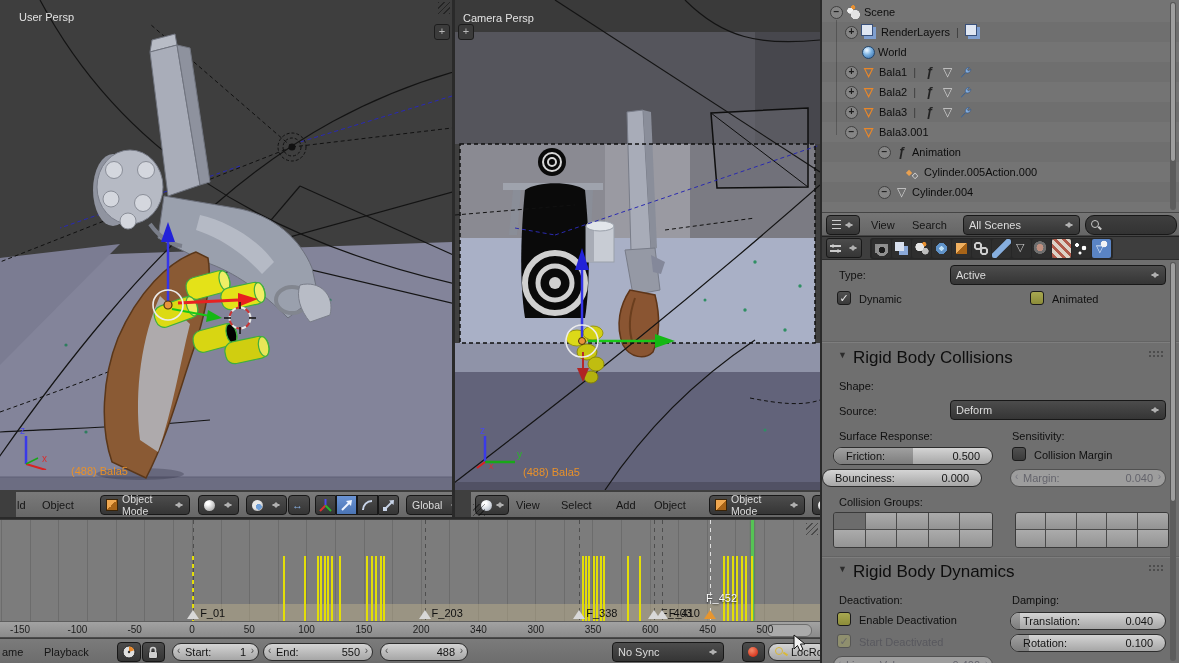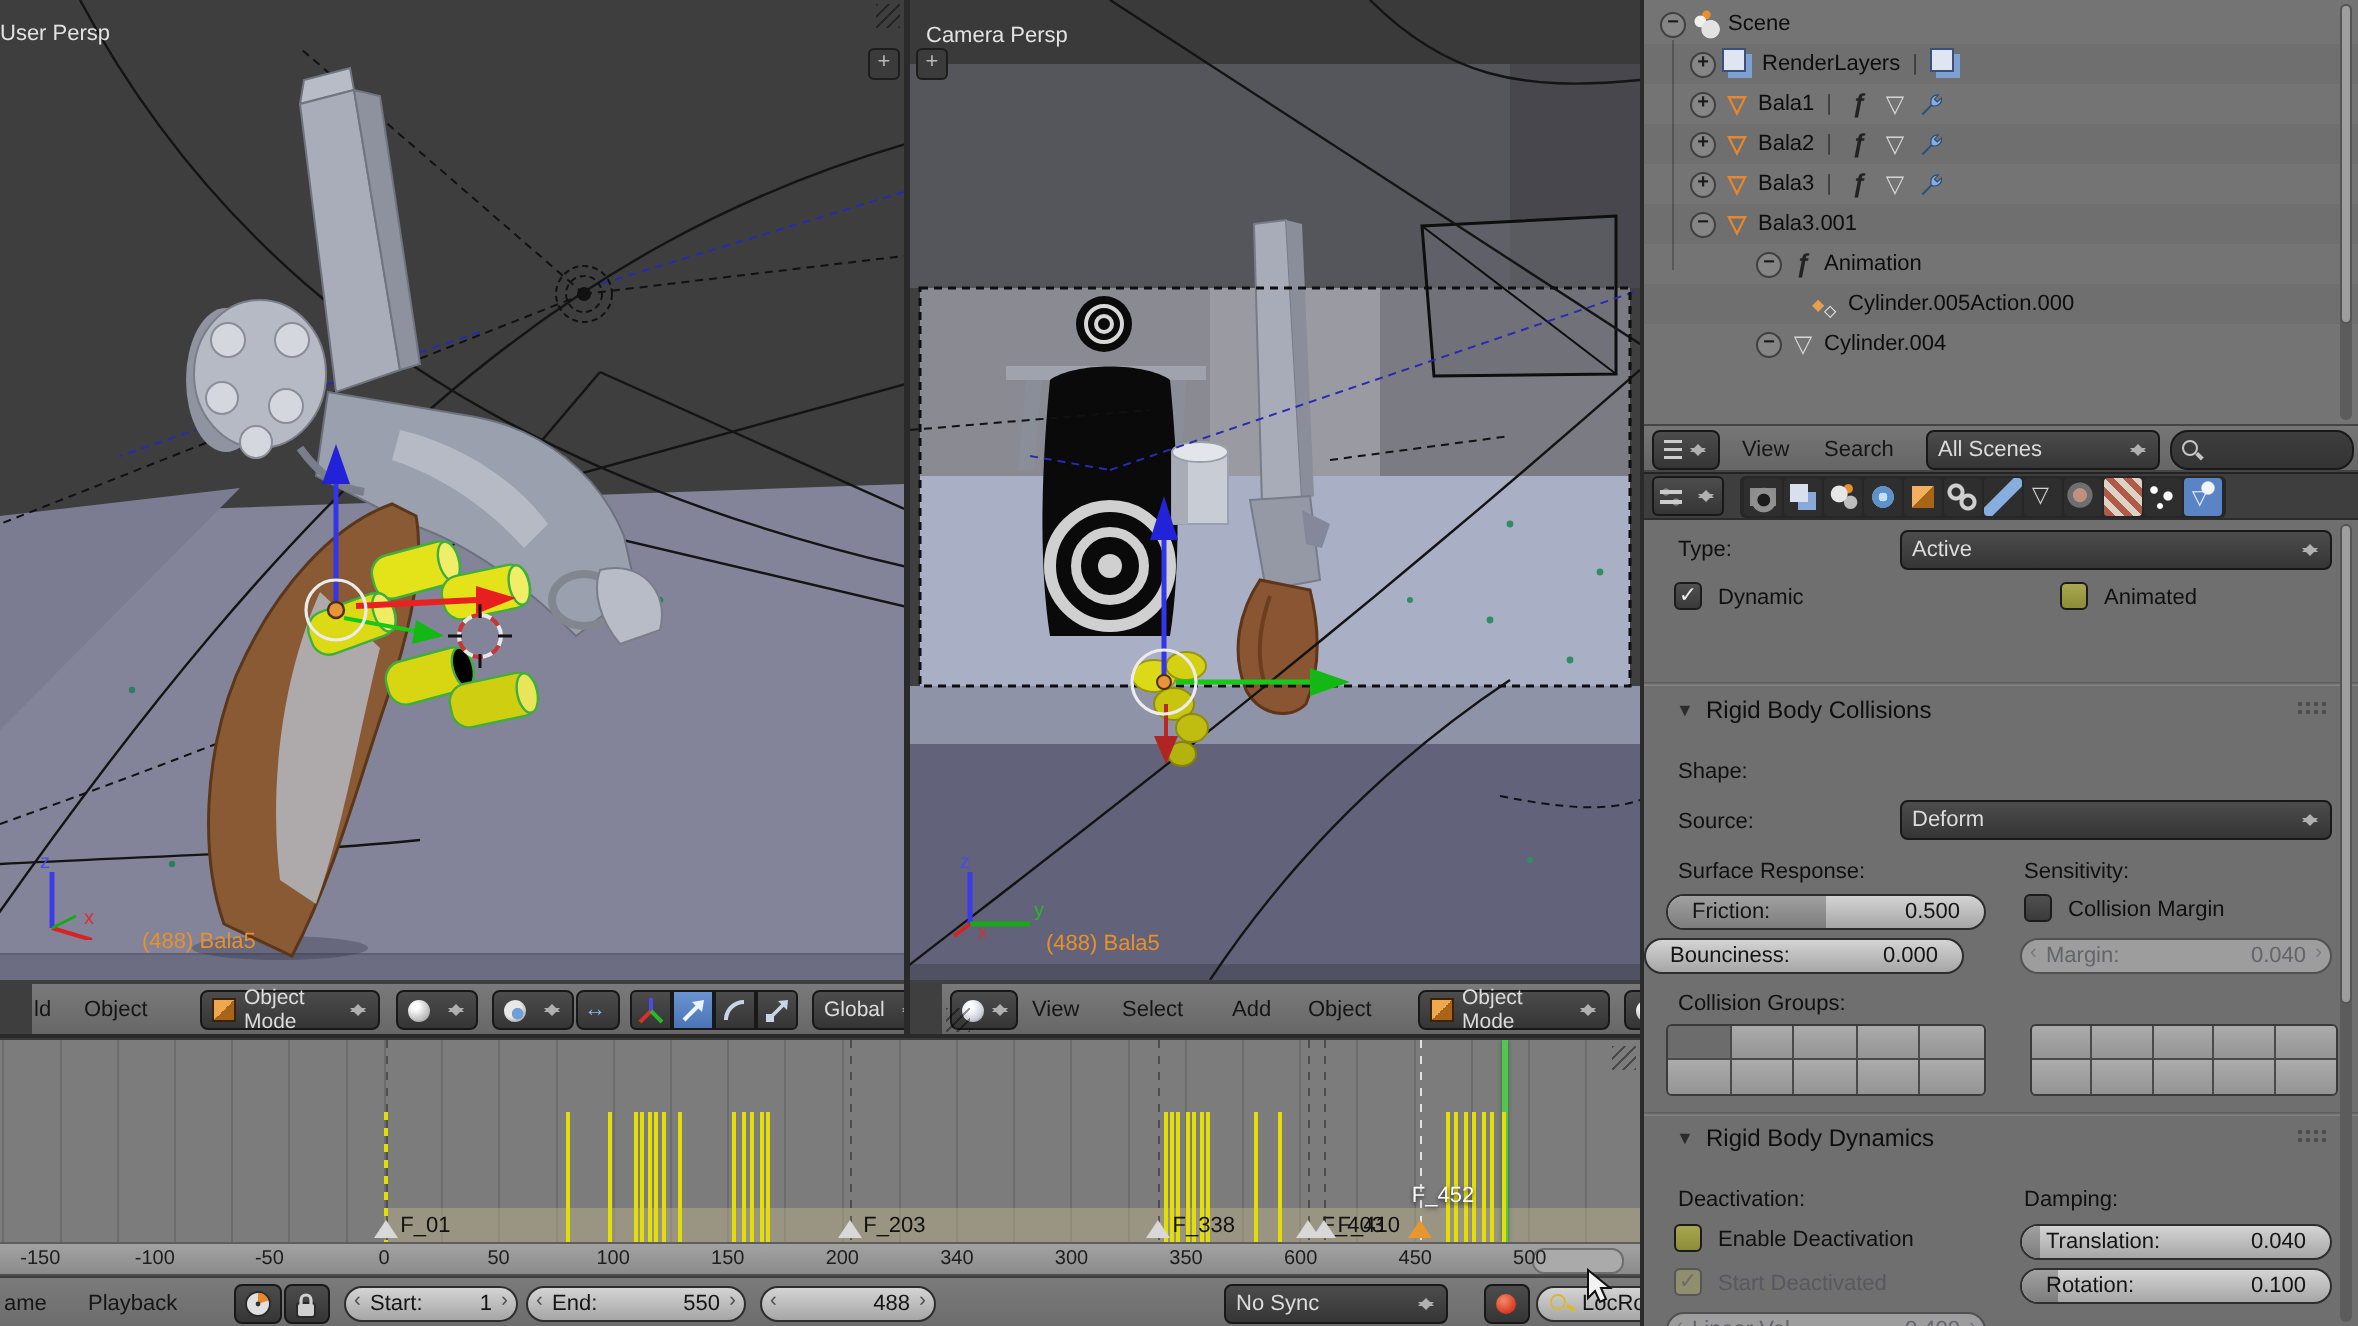--- a/index.html
+++ b/index.html
@@ -62,21 +62,21 @@
   .pt-constraints{background-image:radial-gradient(circle at 6px 7px,rgba(0,0,0,0) 2px,#cfcfcf 2.5px 4px,rgba(0,0,0,0) 4.5px),radial-gradient(circle at 12px 12px,rgba(0,0,0,0) 2px,#cfcfcf 2.5px 4px,rgba(0,0,0,0) 4.5px);}
   .pt-modifiers{background-image:linear-gradient(135deg,rgba(0,0,0,0) 0 38%,#86aede 40% 60%,rgba(0,0,0,0) 62%),radial-gradient(circle at 14px 5px,#2e2e2e 2.4px,rgba(0,0,0,0) 3px);}
   .pt-object-data::after{content:"▽";color:#cfcfcf;position:absolute;left:4px;top:2px;font-size:11px;}
   .pt-material{background-image:radial-gradient(circle at 42% 45%,#c09080 0 22%,#6f6f6f 24% 40%,rgba(0,0,0,0) 43%);}
   .pt-texture{background-image:linear-gradient(45deg,#b05a4a 25%,#dcd2c6 25% 50%,#b05a4a 50% 75%,#dcd2c6 75%);background-size:9px 9px;background-position:1px 1px;}
   .pt-particles{background-image:radial-gradient(circle at 5px 6px,#fff 1.6px,rgba(0,0,0,0) 2.2px),radial-gradient(circle at 12px 9px,#fff 2px,rgba(0,0,0,0) 2.6px),radial-gradient(circle at 8px 14px,#fff 1.2px,rgba(0,0,0,0) 1.8px);}
   .pt-physics{background-image:radial-gradient(circle at 12px 5px,#f4f4f4 3px,rgba(0,0,0,0) 3.6px);}
   .pt-physics::after{content:"▽";color:#e8f0fa;position:absolute;left:4px;top:4px;font-size:10px;}
   #props{position:absolute;left:822px;top:260px;width:357px;height:403px;background:#6f6f6f;overflow:hidden;}
   .hr{position:absolute;left:0;width:357px;height:2px;background:linear-gradient(#575757,#8a8a8a);}
-  .ptitle{position:absolute;font-size:12px;color:#0e0e0e;}
+  .ptitle{position:absolute;font-size:17px;color:#0e0e0e;}
   .ptri{position:absolute;font-size:9px;color:#2c2c2c;}
   .pdots{position:absolute;width:16px;height:8px;background-image:radial-gradient(circle,#4d4d4d 1px,rgba(0,0,0,0) 1.3px);background-size:4px 4px;}
   .grid{position:absolute;display:grid;grid-template-columns:repeat(5,1fr);border:1px solid #3a3a3a;border-radius:3px;overflow:hidden;}
   .gcell{height:17px;background:linear-gradient(#ababab,#949494);border-right:1px solid #4a4a4a;border-bottom:1px solid #4a4a4a;box-sizing:border-box;}
   .gcell:nth-child(5n){border-right:none;}
   .gcell:nth-child(n+6){border-bottom:none;}
   .gcell.gact{background:#6c6c6c;}
   .sbar{position:absolute;width:6px;border-radius:3px;background:#5c5c5c;}
   .sbar .h{position:absolute;left:0;width:6px;border-radius:3px;background:#9e9e9e;border:1px solid #555;box-sizing:border-box;}
   
@@ -203,21 +203,21 @@
 
       <circle cx="240" cy="318" r="10.5" fill="none" stroke="#e8e8e8" stroke-width="2" stroke-dasharray="5,5"></circle>
       <circle cx="240" cy="318" r="10.5" fill="none" stroke="#cc3333" stroke-width="2" stroke-dasharray="5,5" stroke-dashoffset="5"></circle>
       <g stroke="#111" stroke-width="1.5">
           <line x1="240" y1="302" x2="240" y2="309"></line>
           <line x1="240" y1="327" x2="240" y2="334"></line>
           <line x1="224" y1="318" x2="231" y2="318"></line>
           <line x1="249" y1="318" x2="256" y2="318"></line>
         </g>
     </svg>
-    <span class="vplabel" style="left:0;top:11px;">User Persp</span>
+    <span class="vplabel" style="left:19px;top:11px;">User Persp</span>
     <span class="vpinfo" style="left:71px;top:465px;">(488) Bala5</span>
     <svg class="mini-axis" style="left:12px;top:424px;" width="46" height="46">
       <line x1="14" y1="40" x2="14" y2="12" stroke="#3a3ae8" stroke-width="2.5"></line>
       <line x1="14" y1="40" x2="34" y2="46" stroke="#d82222" stroke-width="2"></line>
       <line x1="14" y1="40" x2="26" y2="34" stroke="#18a818" stroke-width="1.5"></line>
       <text x="8" y="10" font-size="10" fill="#4a4ae8">z</text>
       <text x="30" y="38" font-size="10" fill="#d83030">x</text>
     </svg>
     <div class="plusbtn" style="left:434px;top:24px;">+</div>
     <div class="grip" style="left:438px;top:2px;"></div>
@@ -519,20 +519,24 @@
           <div class="oic ic-scene"></div>
           <div class="olab">Scene</div>
         </div>
         <div class="orow" style="padding-left: 23px;">
           <div class="oexp">+</div>
           <div class="oic ic-renderlayers"></div>
           <div class="olab">RenderLayers</div>
           <div class="opipe">|</div>
           <div class="oic tic ic-renderlayers"></div>
         </div>
+        <div class="orow" style="padding-left: 40px;">
+          <div class="oic ic-world"></div>
+          <div class="olab">World</div>
+        </div>
         <div class="orow" style="padding-left: 23px;">
           <div class="oexp">+</div>
           <div class="oic ic-mesh-object">▽</div>
           <div class="olab">Bala1</div>
           <div class="opipe">|</div>
           <div class="oic tic ic-fcurve">ƒ</div>
           <div class="oic tic ic-meshdata">▽</div>
           <div class="oic tic ic-wrench"><svg width="14" height="14" viewBox="0 0 14 14">
               <path d="M2.2,11.8 L6.6,7.4 C5.6,5 7.4,2.2 10.2,2.5 L8.2,4.6 L9.6,6 L11.7,4 C12.2,6.8 9.4,8.7 6.9,7.7 L2.6,12.2 Z" fill="#86aede" stroke="#2f4f78" stroke-width="0.6"></path>
             </svg></div>

